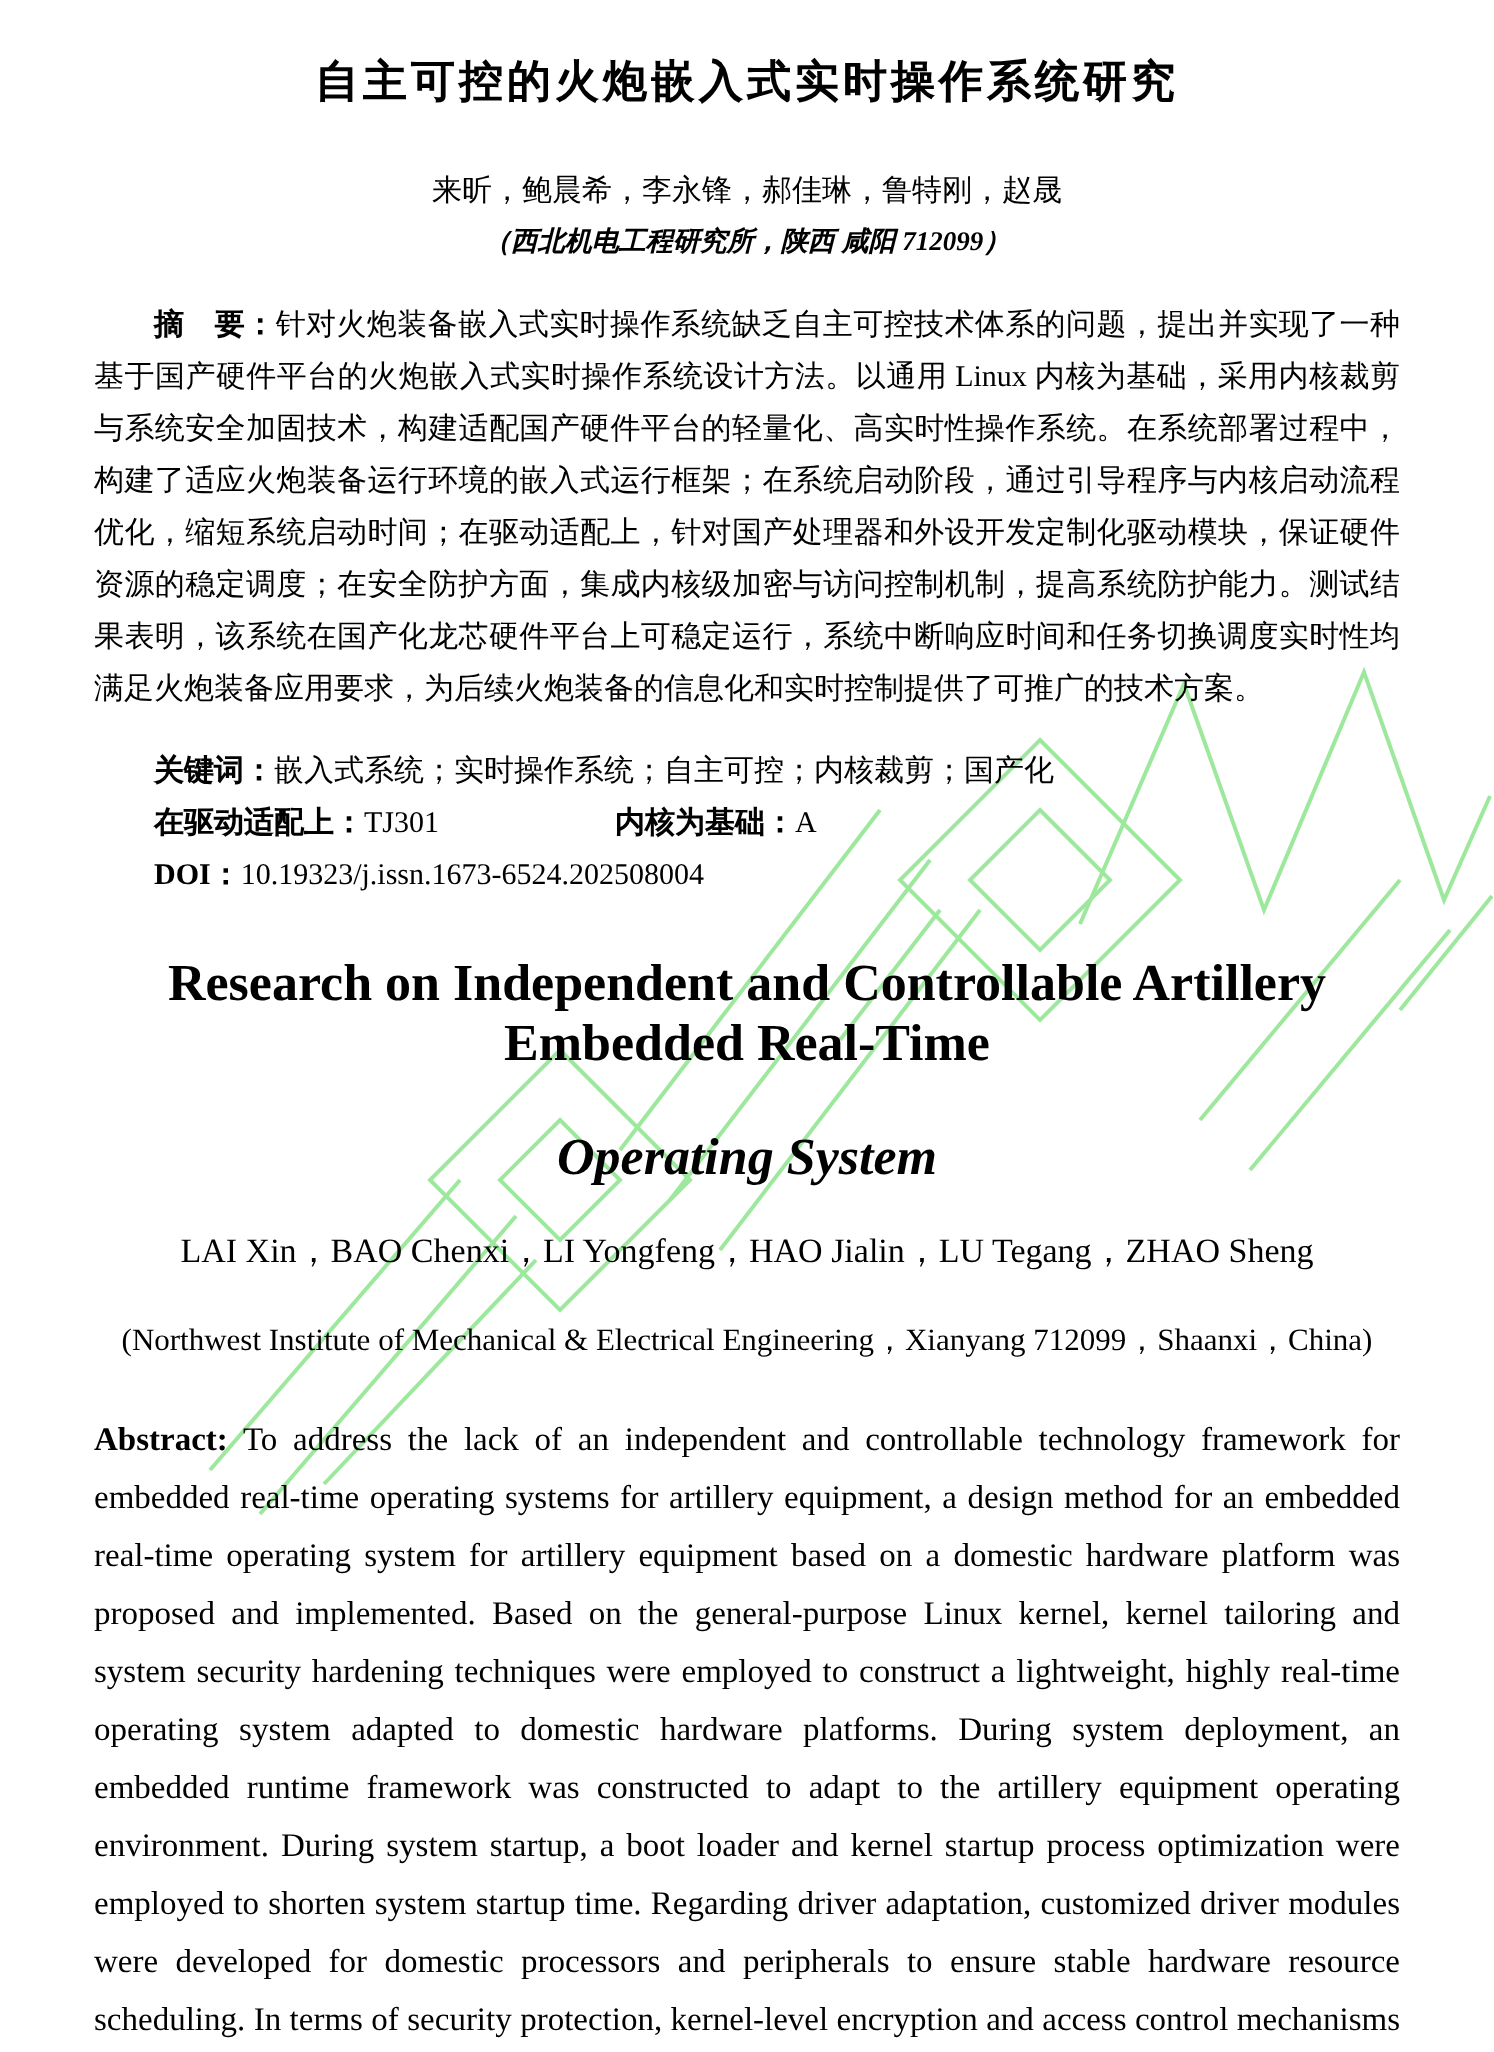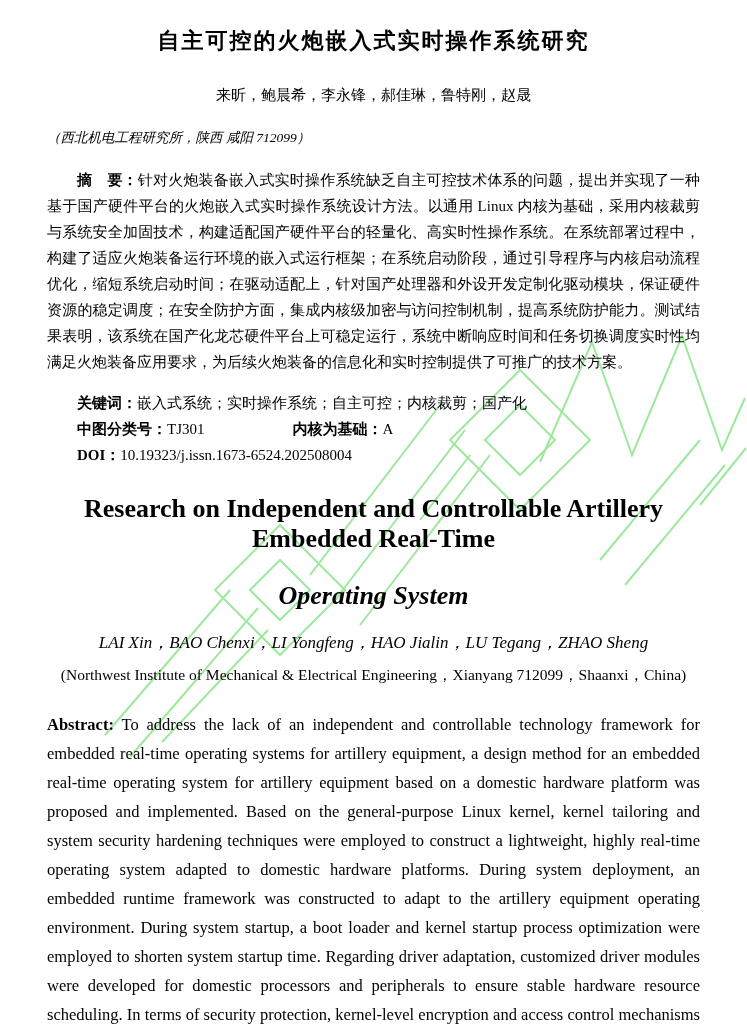--- a/index.html
+++ b/index.html
@@ -31,23 +31,25 @@
     font-weight: bold;
     text-align: center;
     letter-spacing: 2px;
   }
   .authors-zh {
     margin-top: 30px;
     font-size: 15px;
     text-align: center;
   }
   .affil-zh {
-    margin-top: 24px;
+    margin-top: 7px;
     font-size: 13.5px;
     font-style: italic;
+    text-align: center;
+    font-weight: bold;
   }
   .abstract-zh {
     margin-top: 20px;
     font-size: 15px;
     line-height: 26px;
     text-align: justify;
     text-indent: 2em;
   }
   .meta-line {
     font-size: 15px;
@@ -61,24 +63,23 @@
     font-size: 26px;
     font-weight: bold;
     text-align: center;
   }
   .title-en .line1 { margin-bottom: 27px; }
   .title-en .line2 { margin-bottom: 12px; font-style: italic; }
   .authors-en {
     margin-top: 20px;
     font-size: 17px;
     text-align: center;
-    font-style: italic;
   }
   .affil-en {
-    margin-top: 11px;
+    margin-top: 23px;
     font-size: 15.5px;
     text-align: center;
   }
   .abstract-en {
     margin-top: 24px;
     font-size: 16.5px;
     line-height: 29px;
     text-align: justify;
     text-align-last: left;
   }
@@ -119,21 +120,21 @@
   <h1 class="title-zh">自主可控的火炮嵌入式实时操作系统研究</h1>
 
   <div class="authors-zh">来昕，鲍晨希，李永锋，郝佳琳，鲁特刚，赵晟</div>
 
   <div class="affil-zh">（西北机电工程研究所，陕西 咸阳  712099）</div>
 
   <p class="abstract-zh"><span class="bold">摘　要：</span><span>针对火炮装备嵌入式实时操作系统缺乏自主可控技术体系的问题，提出并实现了一种基于国产硬件平台的火炮嵌入式实时操作系统设计方法。以通用 Linux 内核为基础，采用内核裁剪与系统安全加固技术，构建适配国产硬件平台的轻量化、高实时性操作系统。在系统部署过程中，构建了适应火炮装备运行环境的嵌入式运行框架；在系统启动阶段，通过引导程序与内核启动流程优化，缩短系统启动时间；在驱动适配上，针对国产处理器和外设开发定制化驱动模块，保证硬件资源的稳定调度；在安全防护方面，集成内核级加密与访问控制机制，提高系统防护能力。测试结果表明，该系统在国产化龙芯硬件平台上可稳定运行，系统中断响应时间和任务切换调度实时性均满足火炮装备应用要求，为后续火炮装备的信息化和实时控制提供了可推广的技术方案。</span></p>
 
   <div class="meta-line"><span class="bold">关键词：</span><span>嵌入式系统；实时操作系统；自主可控；内核裁剪；国产化</span></div>
 
-  <div class="meta-line"><span class="bold">中图分类号：</span><span>TJ301</span><span class="doc-code-group"><span class="bold">内核为基础：</span><span>A</span></span></div>
+  <div class="meta-line"><span class="bold">在驱动适配上：</span><span>TJ301</span><span class="doc-code-group"><span class="bold">内核为基础：</span><span>A</span></span></div>
 
   <div class="meta-line"><span class="bold">DOI：</span><span>10.19323/j.issn.1673-6524.202508004</span></div>
 
   <div class="title-en">
     <div class="line1">Research on Independent and Controllable Artillery Embedded Real-Time</div>
     <div class="line2">Operating System</div>
   </div>
 
   <div class="authors-en">LAI Xin，BAO Chenxi，LI Yongfeng，HAO Jialin，LU Tegang，ZHAO Sheng</div>
 

